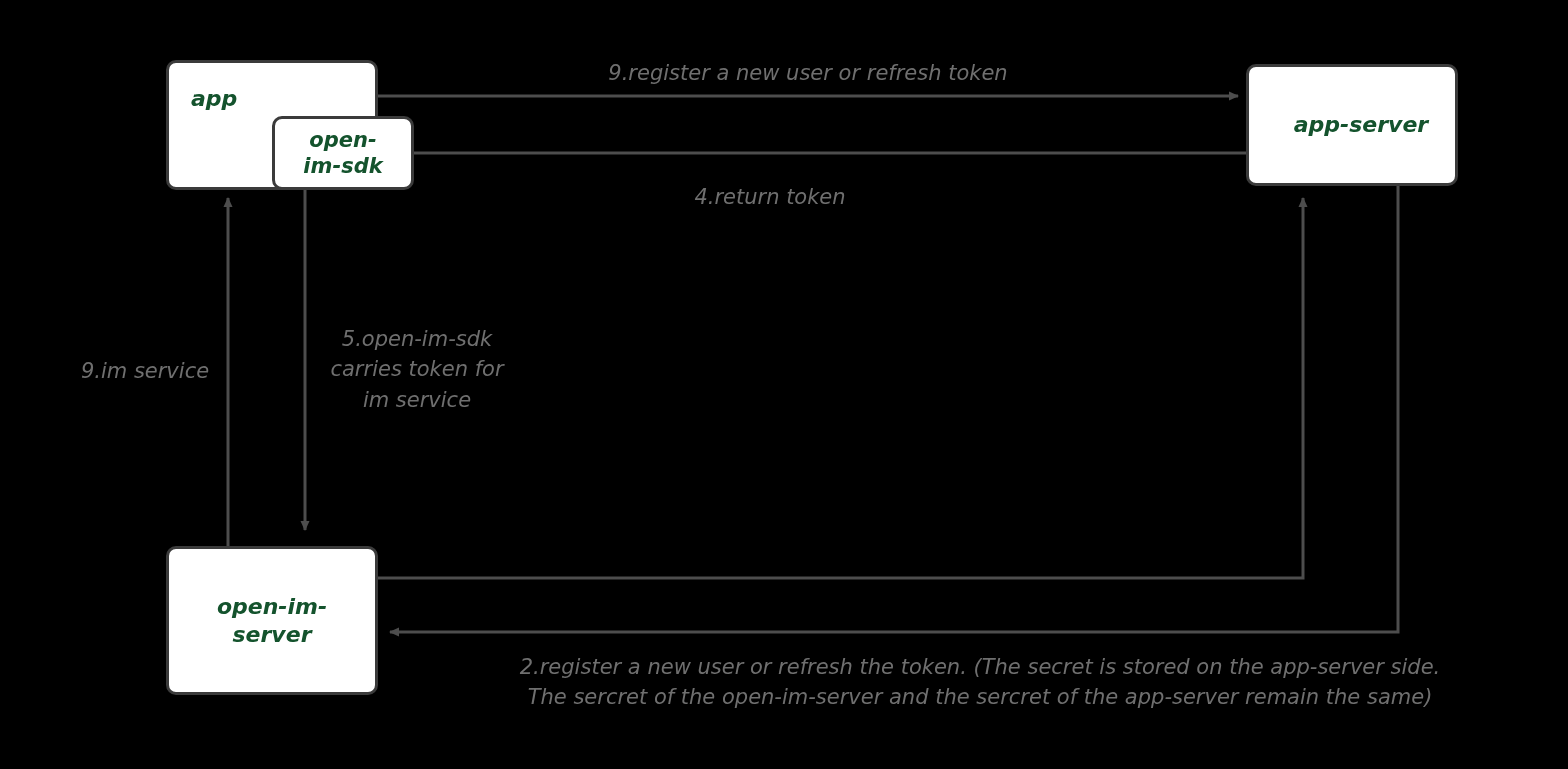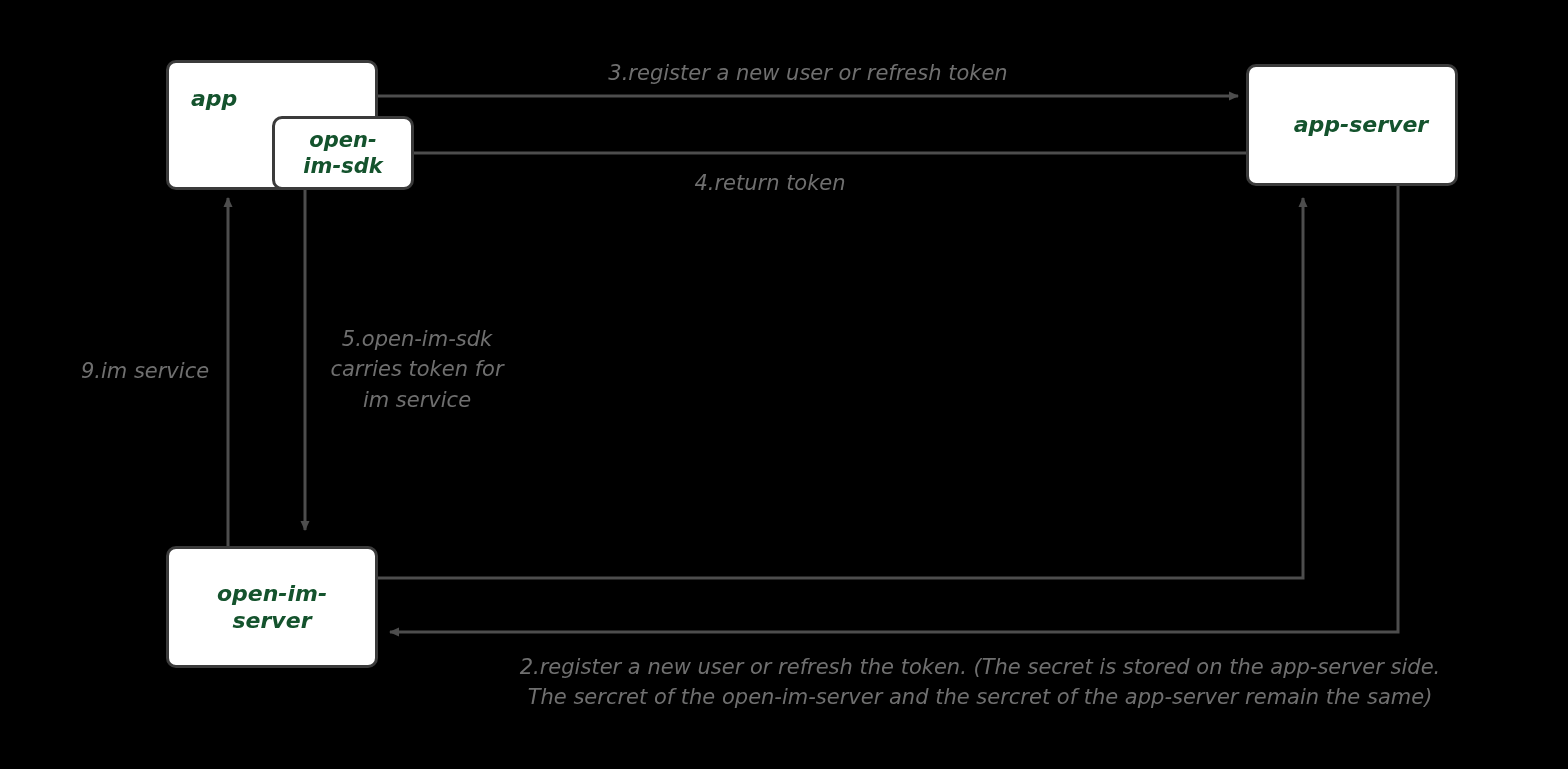--- a/index.html
+++ b/index.html
@@ -54,21 +54,21 @@
     left: 1246px;
     top: 64px;
     width: 212px;
     height: 122px;
     padding-left: 18px;
   }
   .node-imserver {
     left: 166px;
     top: 546px;
     width: 212px;
-    height: 122px;
+    height: 149px;
   }
   .label {
     position: absolute;
     color: #6f6f6f;
     font-style: italic;
     font-size: 21px;
     line-height: 1.45;
     white-space: pre-line;
     z-index: 2;
   }
@@ -123,23 +123,23 @@
 
   <div class="node node-appserver">
     <span>app-server</span>
   </div>
 
   <div class="node node-imserver">
     <span style="white-space:pre-line">open-im-
 server</span>
   </div>
 
-  <div class="label label-center" style="left:508px; top:58px; width:600px;">3.register a new user or refresh token</div>
+  <div class="label label-center" style="left:508px; top:58px; width:600px;">9.register a new user or refresh token</div>
 
-  <div class="label label-center" style="left:560px; top:168px; width:420px;">4.return token</div>
+  <div class="label label-center" style="left:560px; top:182px; width:420px;">4.return token</div>
 
   <div class="label label-center" style="left:40px; top:356px; width:210px;">9.im service</div>
 
   <div class="label label-center" style="left:312px; top:324px; width:210px;">5.open-im-sdk
 carries token for
 im service</div>
 
 
   <div class="label label-center" style="left:430px; top:652px; width:1100px;">2.register a new user or refresh the token. (The secret is stored on the app-server side.
 The sercret of the open-im-server and the sercret of the app-server remain the same)</div>

